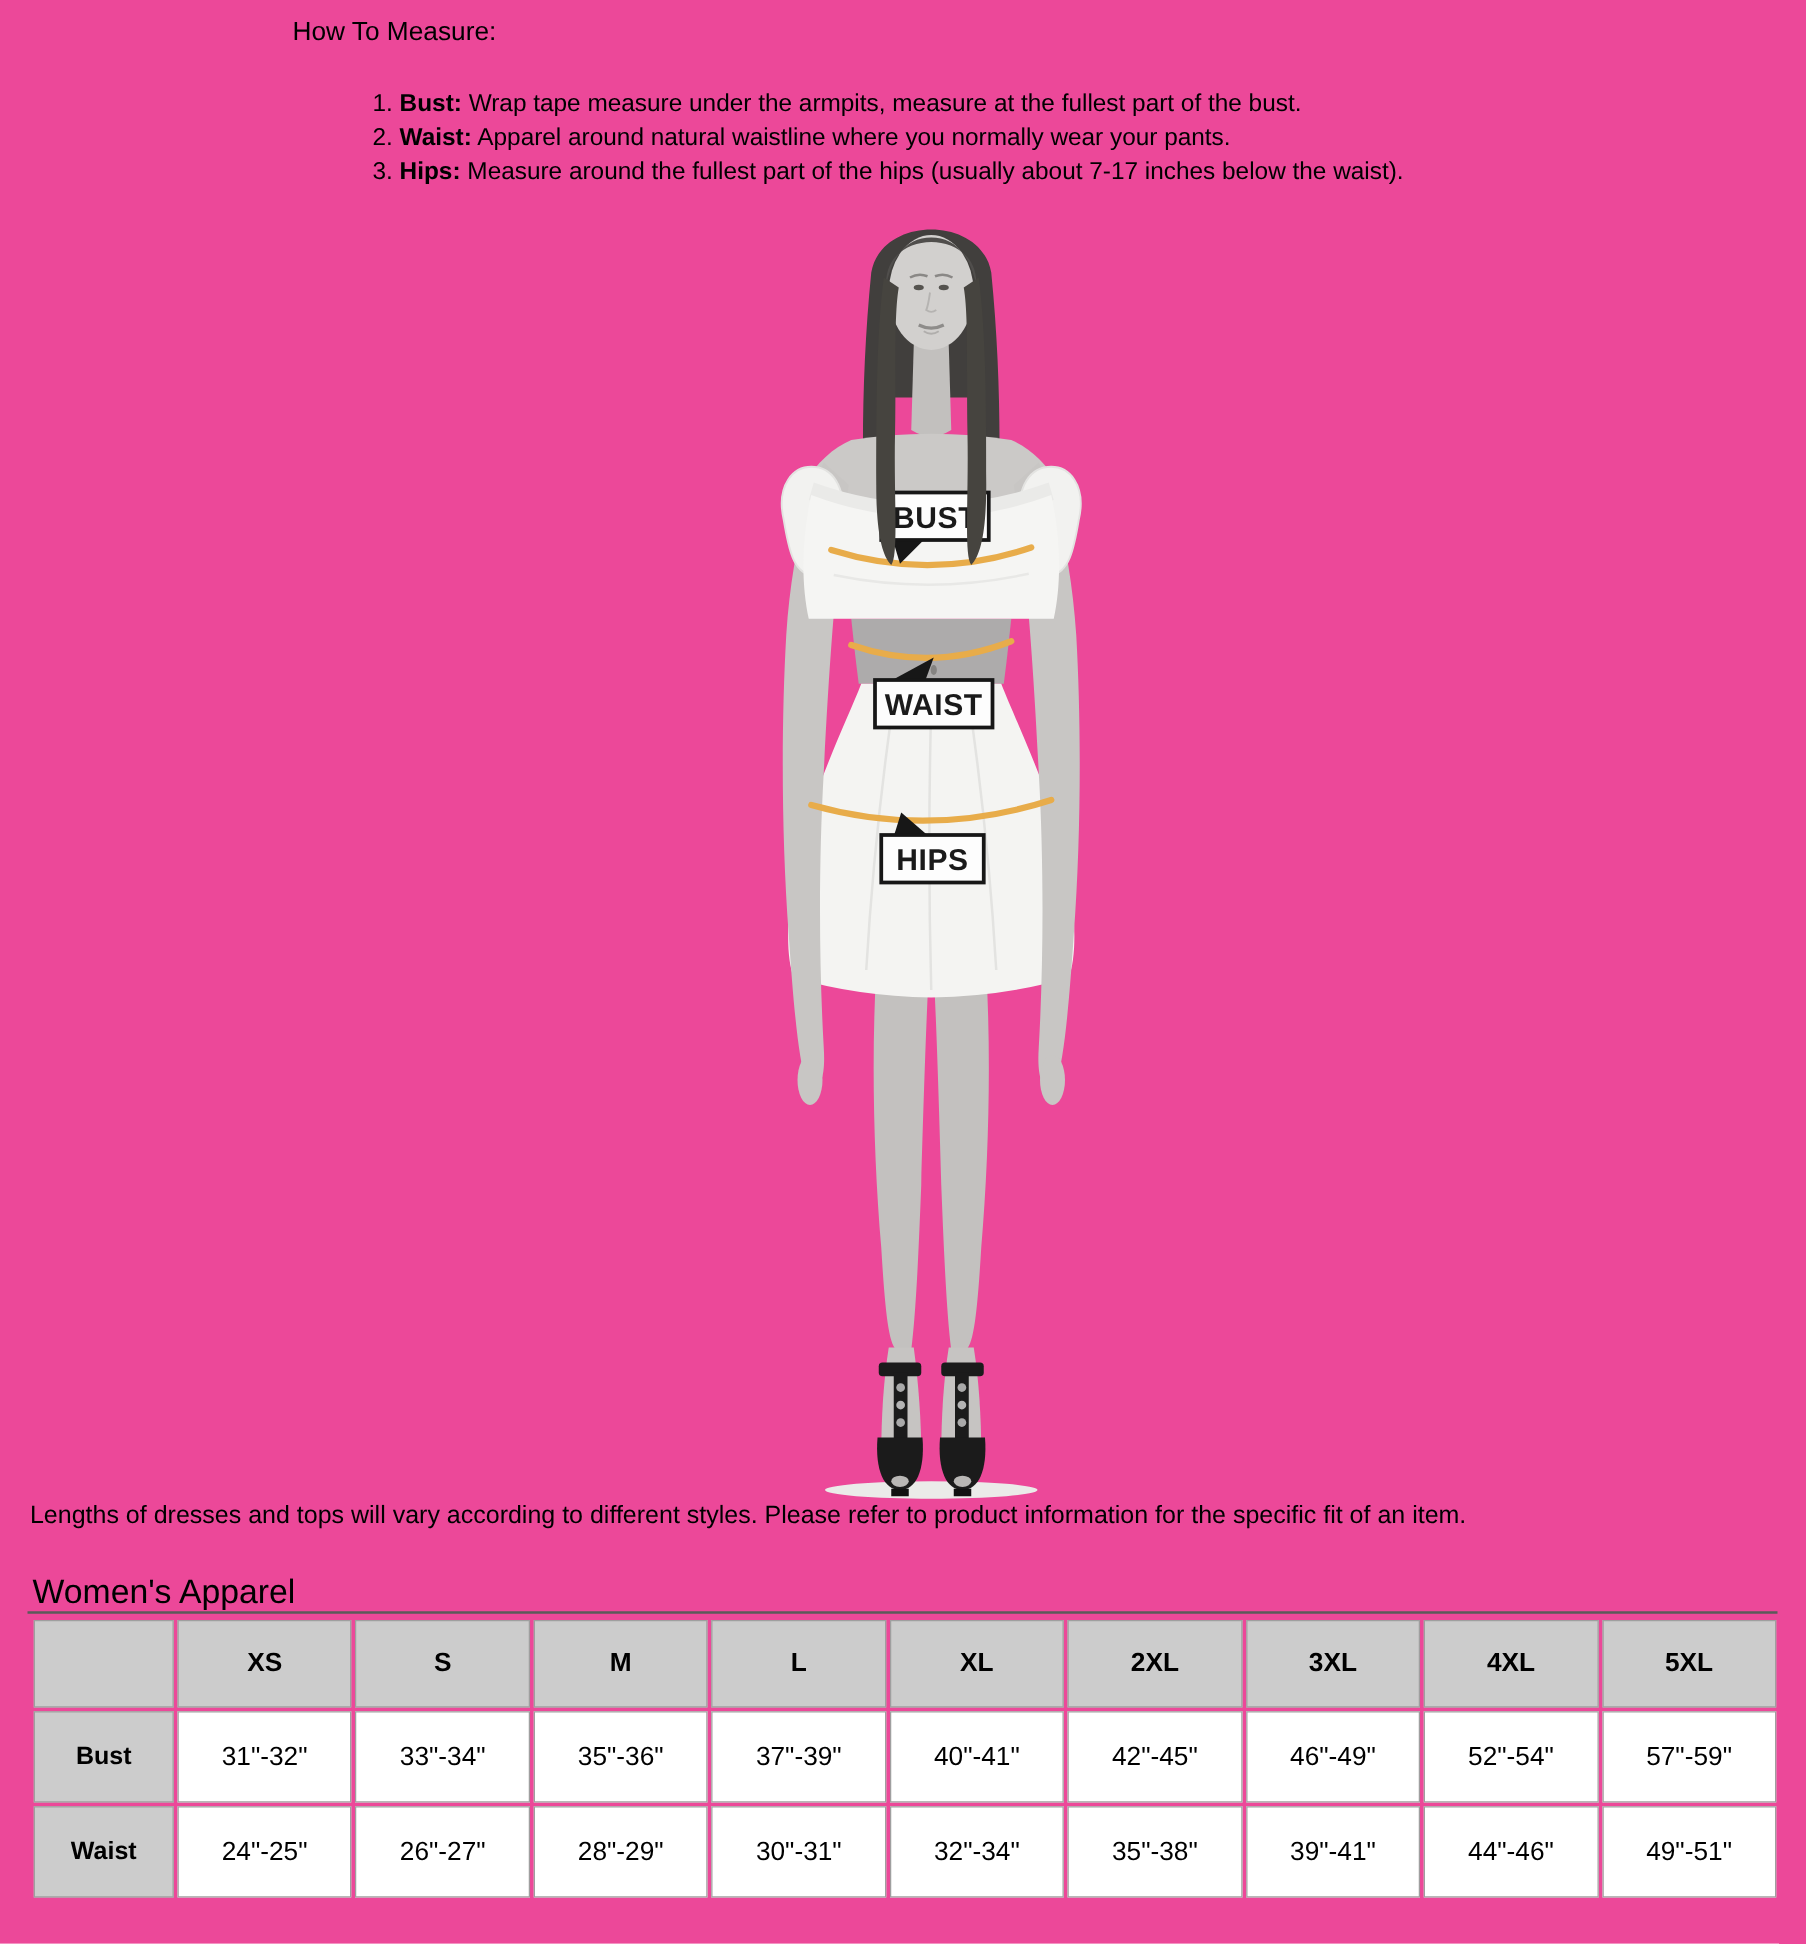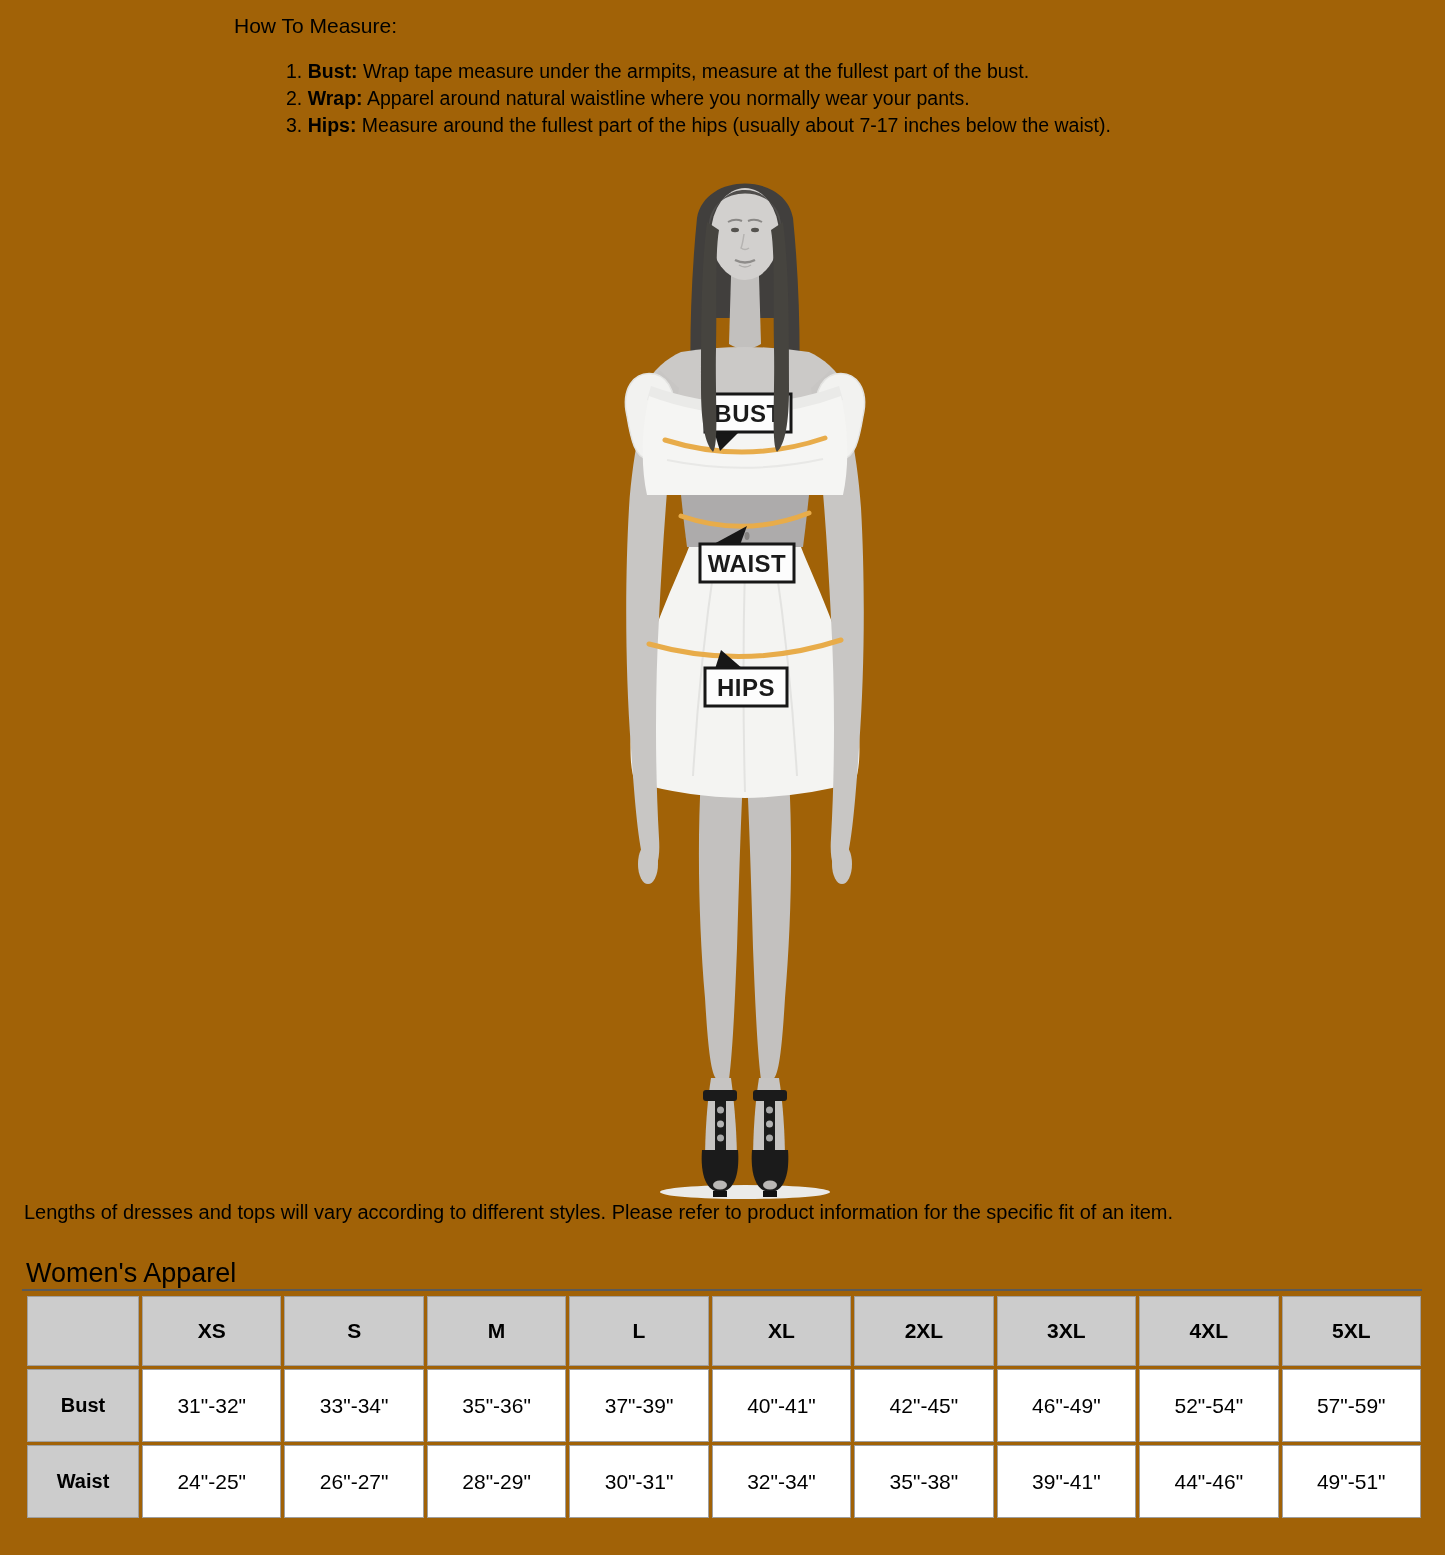--- a/index.html
+++ b/index.html
@@ -2,35 +2,35 @@
 <html><head>
 <meta charset="utf-8">
 <style>
   * { box-sizing: border-box; }
   html, body { margin: 0; padding: 0; background: #ffffff; }
   body { font-family: "Liberation Sans", sans-serif; color: #000; }
   .page {
     position: relative;
     width: 1445px;
     height: 1555px;
-    background: #a16207;
+    background: #ec4899;
     overflow: hidden;
   }
 
   .howto-title {
     position: absolute;
     left: 234px; top: 14px;
     font-size: 21px;
     font-weight: normal;
     margin: 0;
   }
   .howto-list {
     position: absolute;
     left: 286px; top: 58px;
-    margin: 0; padding: 0;
+    margin: 12px; padding: 0;
     list-style: none;
     font-size: 19.5px;
     line-height: 27px;
     white-space: nowrap;
   }
   .howto-list b { font-weight: bold; }
 
   .figure-wrap {
     position: absolute;
     left: 555px; top: 148px;
@@ -102,21 +102,21 @@
 </style>
 </head>
 <body>
 
 <div class="page">
 
   <h2 class="howto-title">How To Measure:</h2>
 
   <ol class="howto-list">
       <li><span>1.</span> <b>Bust:</b> <span>Wrap tape measure under the armpits, measure at the fullest part of the bust.</span></li>
-      <li><span>2.</span> <b>Wrap:</b> <span>Apparel around natural waistline where you normally wear your pants.</span></li>
+      <li><span>2.</span> <b>Waist:</b> <span>Apparel around natural waistline where you normally wear your pants.</span></li>
       <li><span>3.</span> <b>Hips:</b> <span>Measure around the fullest part of the hips (usually about 7-17 inches below the waist).</span></li>
     </ol>
 
   <div class="figure-wrap">
     <svg viewBox="0 0 380 1052" aria-hidden="true">
 
       <ellipse cx="190" cy="1044" rx="85" ry="7" fill="#ebebe9"></ellipse>
 
       <path fill="#413f3d" d="M142,70 C134,150 134,230 138,292 C140,308 146,312 152,302 C150,260 150,210 152,170 L228,170 C230,210 230,260 228,302 C234,312 240,308 242,292 C246,230 246,150 238,70 C230,24 150,24 142,70 Z"></path>
 

